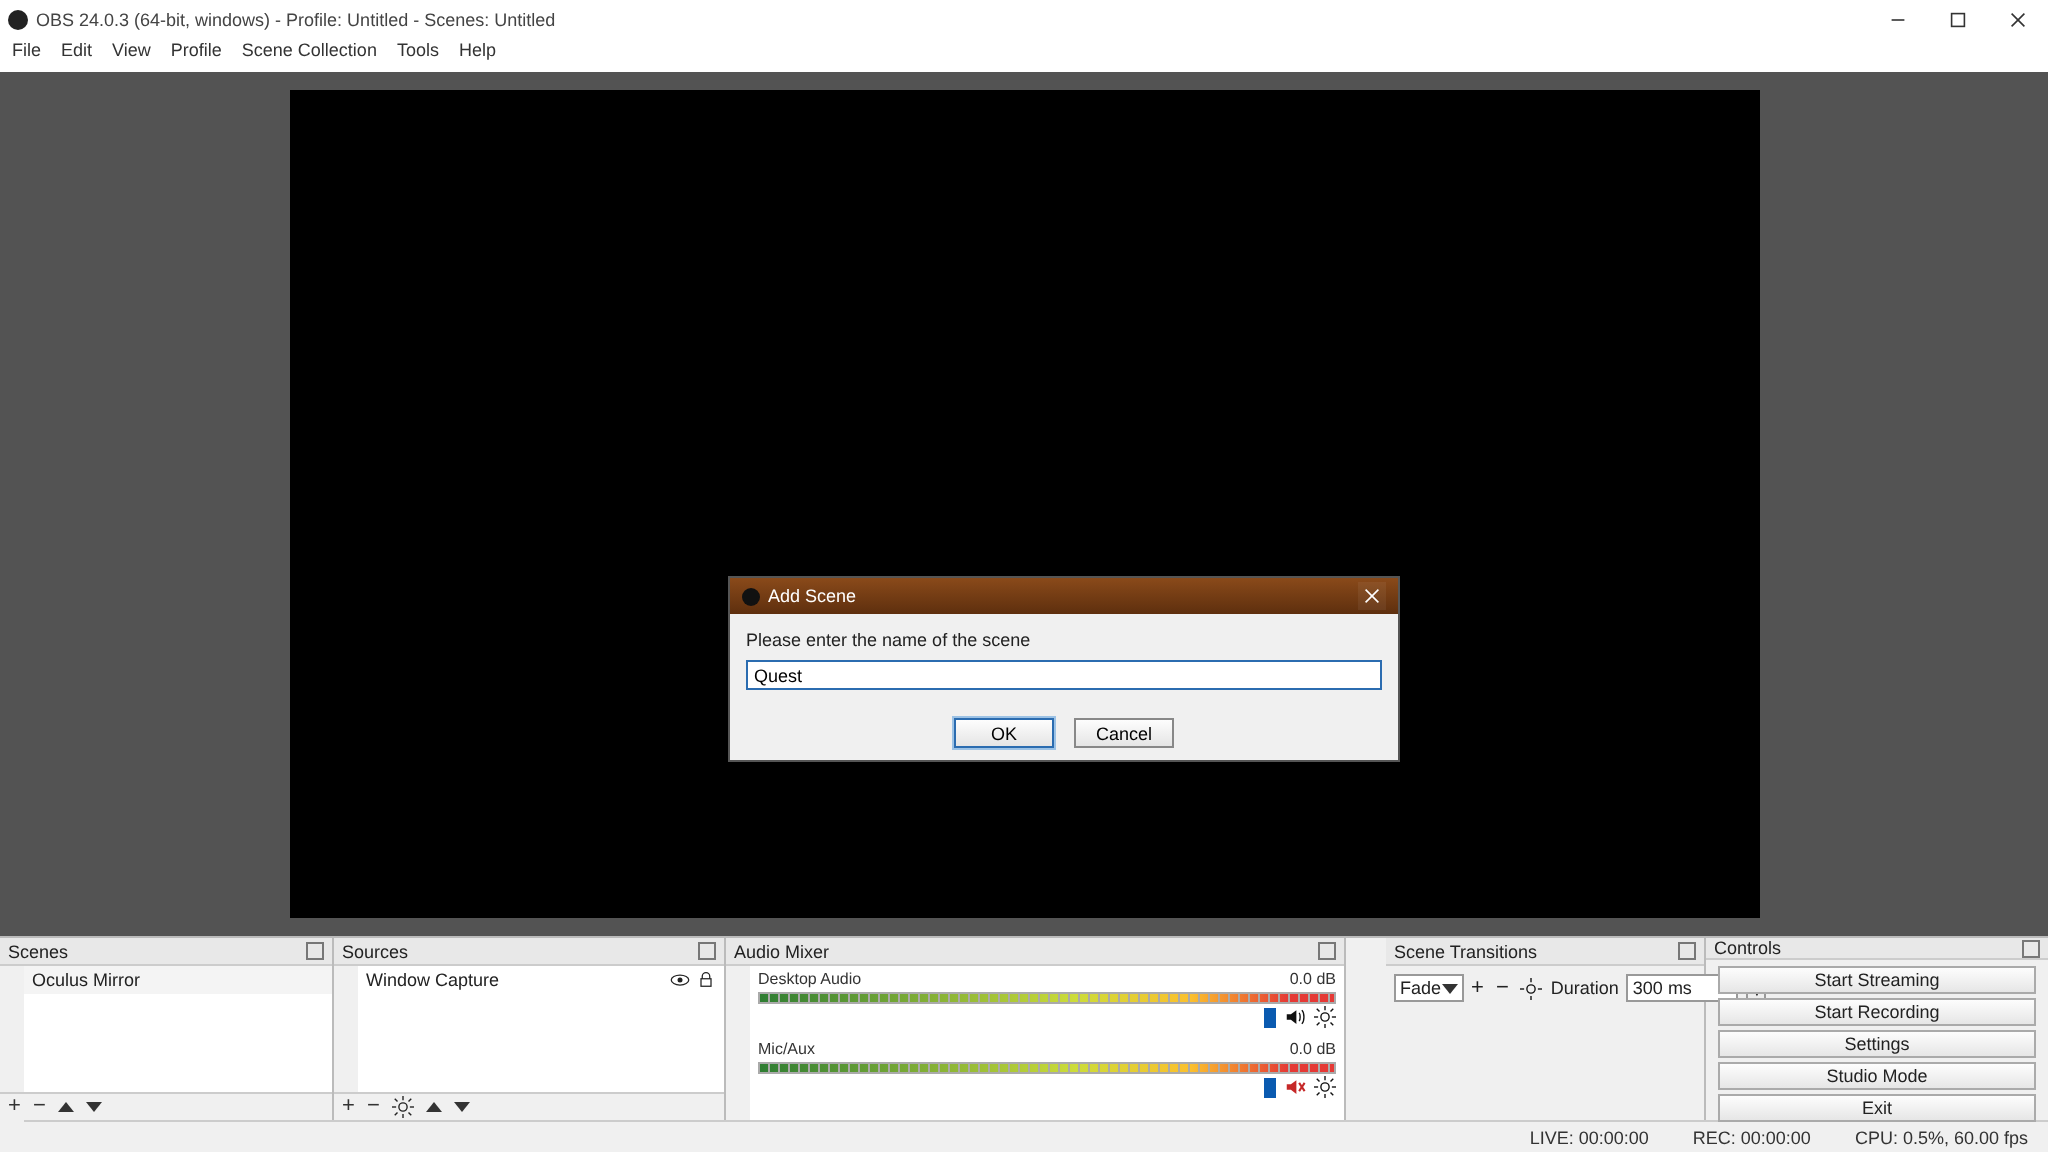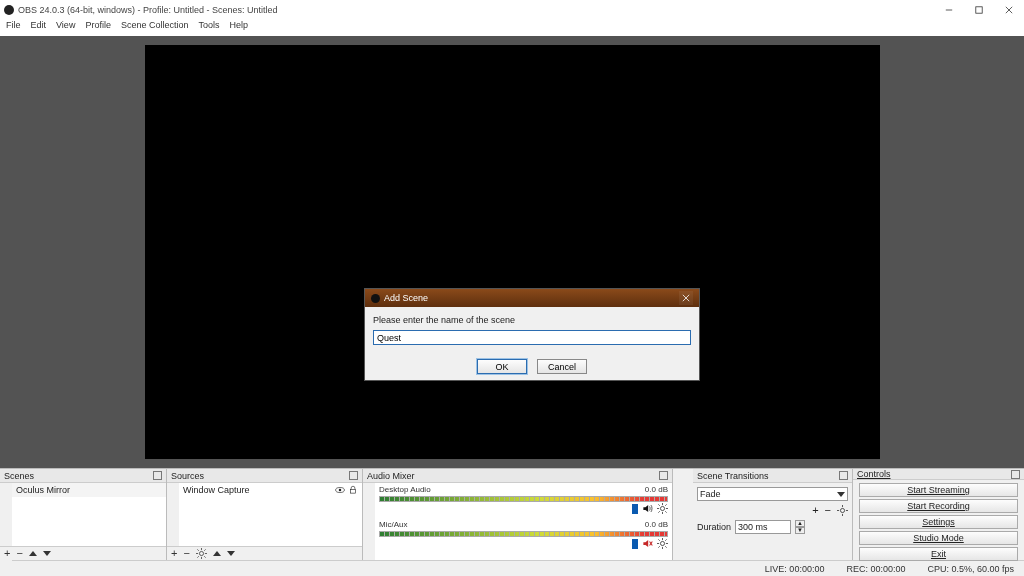--- a/index.html
+++ b/index.html
@@ -17,34 +17,34 @@
   .panel { border-right:1px solid #bbb; display:flex; flex-direction:column; font-size:9px; color:#222;}
   .panel:last-child{border-right:none;}
   .panel-hdr { height:14px; background:#e8e8e8; border-bottom:1px solid #ccc; display:flex; align-items:center; padding:0 4px; justify-content:space-between;}
   .panel-hdr .pop { width:9px;height:9px;border:1px solid #777;}
   .panel-body { flex:1; background:#fff; overflow:hidden; position:relative;margin-left:12px;}
   .panel-foot { height:14px; border-top:1px solid #ccc; display:flex; align-items:center; gap:6px; padding:0 4px; font-size:11px; color:#333;}
   .scenes { width:167px;}
   .sources { width:196px;}
   .mixer { width:310px;}
   .trans { width:160px;margin-left:20px;}
-  .controls { flex:1;text-decoration:underline;}
+  .controls { flex:1;}
   .list-item { padding:2px 4px; font-size:9px; }
   .list-item.sel { background:#f4f4f4;}
   .src-row { display:flex; align-items:center; justify-content:space-between; padding:2px 4px;}
   .src-icons { display:flex; gap:3px; align-items:center;}
   .eye, .lock { width:10px; height:10px; }
   .mixer-ch { padding:2px 4px 4px 4px;}
   .mixer-top { display:flex; justify-content:space-between; font-size:8px; color:#333;}
   .meter { height:6px; border:1px solid #aaa; background: linear-gradient(90deg,#2e7d32 0%, #cddc39 55%, #fbc02d 75%, #e53935 92%, #e53935 100%); position:relative; margin-top:2px;}
   .meter::after{content:"";position:absolute;inset:0;background:repeating-linear-gradient(90deg,transparent 0 4px,#aaa 4px 5px);}
   .mixer-btm { display:flex; justify-content:flex-end; align-items:center; gap:4px; margin-top:1px;}
   .slider-handle{ width:6px;height:10px;background:#0a5ab0;}
   .mic-icon,.gear-icon,.mute-icon{width:11px;height:11px;}
-  .trans-body { padding:4px; display:flex; flex-direction:column; gap:4px;}
+  .trans-body { padding:4px; display:flex; flex-direction:row; gap:4px;}
   .trans-row { display:flex; align-items:center; gap:4px; font-size:9px;}
   .select { flex:1; height:14px; border:1px solid #999; background:#fff; font-size:9px; padding:0 2px; display:flex; align-items:center; justify-content:space-between;}
   .numfield { width:56px; height:14px; border:1px solid #999; background:#fff; font-size:9px; padding:0 2px; display:flex; align-items:center;}
   .spin { width:10px; display:flex; flex-direction:column;}
   .spin div{height:7px;border:1px solid #999;font-size:6px;line-height:5px;text-align:center;background:#eee;}
   .controls-body { padding:3px 6px; display:flex; flex-direction:column; gap:2px;}
   .ctrl-btn { height:14px; border:1px solid #aaa; background:linear-gradient(#fdfdfd,#e6e6e6); font-size:9px; display:flex; align-items:center; justify-content:center;}
   .statusbar { height:16px; background:#f0f0f0; border-top:1px solid #ccc; display:flex; align-items:center; justify-content:flex-end; gap:22px; padding:0 10px; font-size:9px; color:#333;margin-left:12px;}
   
   .modal { position:absolute; left:364px; top:252px; width:336px; background:#f0f0f0; border:1px solid #555; box-shadow:0 4px 12px rgba(0,0,0,.5);}

